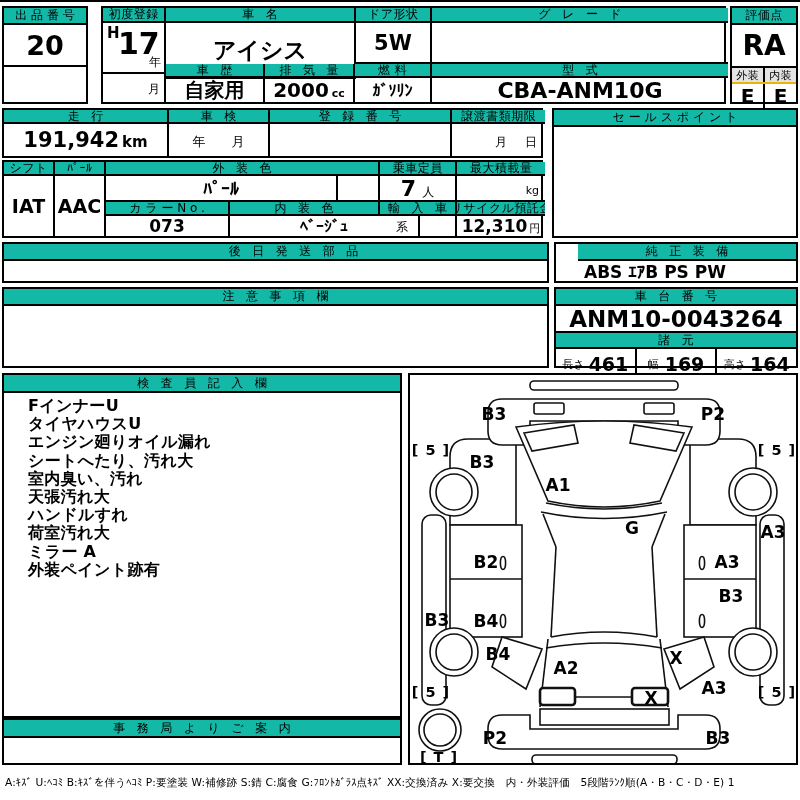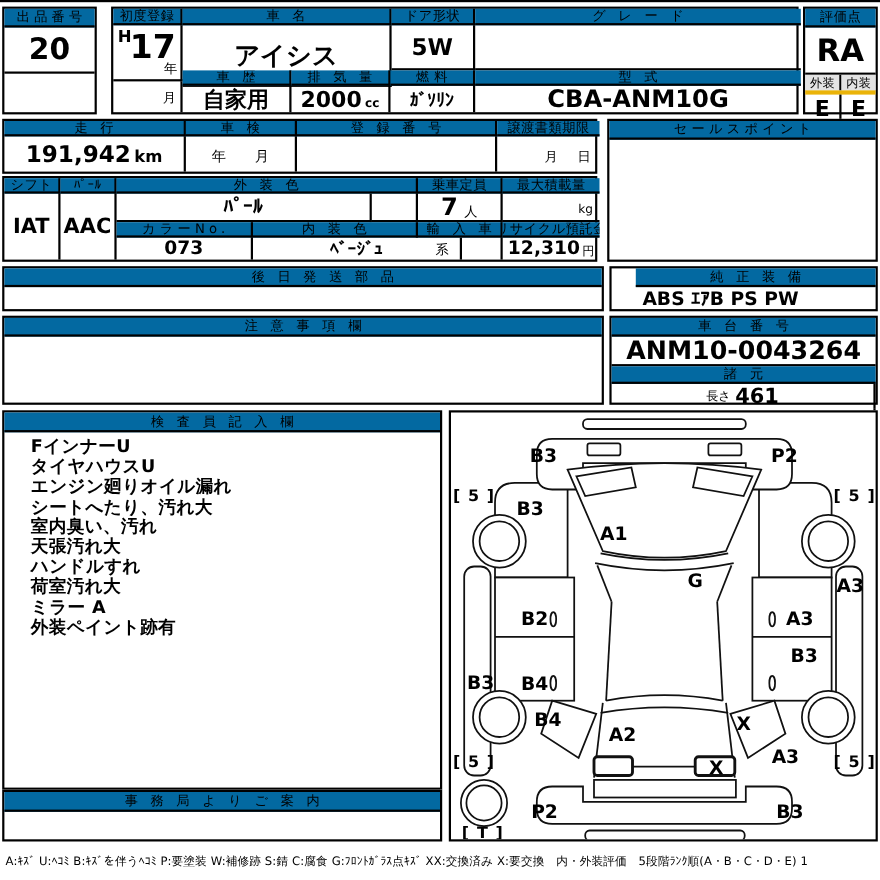--- a/index.html
+++ b/index.html
@@ -1,19 +1,19 @@
 <!DOCTYPE html>
 <html><head>
 <meta charset="utf-8">
 <style>
   html,body{margin:0;padding:0;background:#fff;}
   body{width:800px;height:800px;position:relative;font-family:"DejaVu Sans","Liberation Sans",sans-serif;color:#000;}
   .abs{position:absolute;box-sizing:border-box;}
   .box{border:2px solid #000;background:#fff;}
-  .hdr{background:#0369a1;display:flex;align-items:center;justify-content:center;font-size:12px;letter-spacing:.32em;text-indent:.32em;white-space:nowrap;overflow:hidden;}
+  .hdr{background:#14b8a6;display:flex;align-items:center;justify-content:center;font-size:12px;letter-spacing:.32em;text-indent:.32em;white-space:nowrap;overflow:hidden;}
   .hdr.tight{letter-spacing:.04em;text-indent:.04em;}
   .bb{border-bottom:2px solid #000;}
   .br{border-right:2px solid #000;}
   .val{display:flex;align-items:center;justify-content:center;font-weight:bold;white-space:nowrap;}
   .unit{font-weight:bold;}
   .cell{position:absolute;box-sizing:border-box;}
   .notes{font-weight:bold;font-size:16px;line-height:18.2px;padding:4px 24px;letter-spacing:.02em;}
   .legend{font-size:10.6px;white-space:nowrap;letter-spacing:.01em;}
   svg text{font-family:"DejaVu Sans","Liberation Sans",sans-serif;}
   .dmg{font-weight:bold;font-size:17px;text-anchor:middle;}
@@ -60,21 +60,21 @@
     <span>2000</span>
     <span class="unit" style="font-size:11px;margin-left:3px;margin-top:7px;">cc</span>
   </div>
   <div class="cell val br" style="left:252px;top:70px;width:77px;height:24px;font-size:16px;">ｶﾞｿﾘﾝ</div>
   <div class="cell val" style="left:329px;top:70px;width:296px;height:24px;font-size:22px;">CBA-ANM10G</div>
 </div>
 
 <div class="abs box" style="left:730px;top:6px;width:68px;height:98px;">
   <div class="hdr tight bb" style="height:15px;">評価点</div>
   <div class="val bb" style="height:41px;font-size:28px;">RA</div>
-  <div style="display:flex;height:14px;border-bottom:4px solid #eab308;">
+  <div style="display:flex;height:14px;border-bottom:2px solid #eab308;">
     <div class="hdr tight br" style="flex:1;background:#e3e3e3;font-size:11px;">外装</div>
     <div class="hdr tight" style="flex:1;background:#e3e3e3;font-size:11px;">内装</div>
   </div>
   <div style="display:flex;height:24px;">
     <div class="val br" style="flex:1;font-size:20px;">E</div>
     <div class="val" style="flex:1;font-size:20px;">E</div>
   </div>
 </div>
 
 <div class="abs box" style="left:2px;top:108px;width:541px;height:50px;">
@@ -151,21 +151,21 @@
 
 <div class="abs box" style="left:2px;top:287px;width:547px;height:81px;">
   <div class="hdr bb" style="height:15px;">注 意 事 項 欄</div>
   <div style="height:62px;"></div>
 </div>
 
 <div class="abs box" style="left:554px;top:287px;width:244px;height:81px;">
   <div class="hdr bb" style="height:15px;">車 台 番 号</div>
   <div class="val bb" style="height:25px;font-size:23px;">ANM10-0043264</div>
   <div class="hdr bb" style="height:14px;">諸 元</div>
-  <div style="display:flex;height:30px;flex-direction:column;">
+  <div style="display:flex;height:30px;">
     <div class="val br" style="flex:1;gap:4px;">
       <span style="font-size:11px;font-weight:normal;">長さ</span>
       <span style="font-size:19px;">461</span>
     </div>
     <div class="val br" style="flex:1;gap:6px;">
       <span style="font-size:11px;font-weight:normal;">幅</span>
       <span style="font-size:19px;">169</span>
     </div>
     <div class="val" style="flex:1;gap:4px;">
       <span style="font-size:11px;font-weight:normal;">高さ</span>

